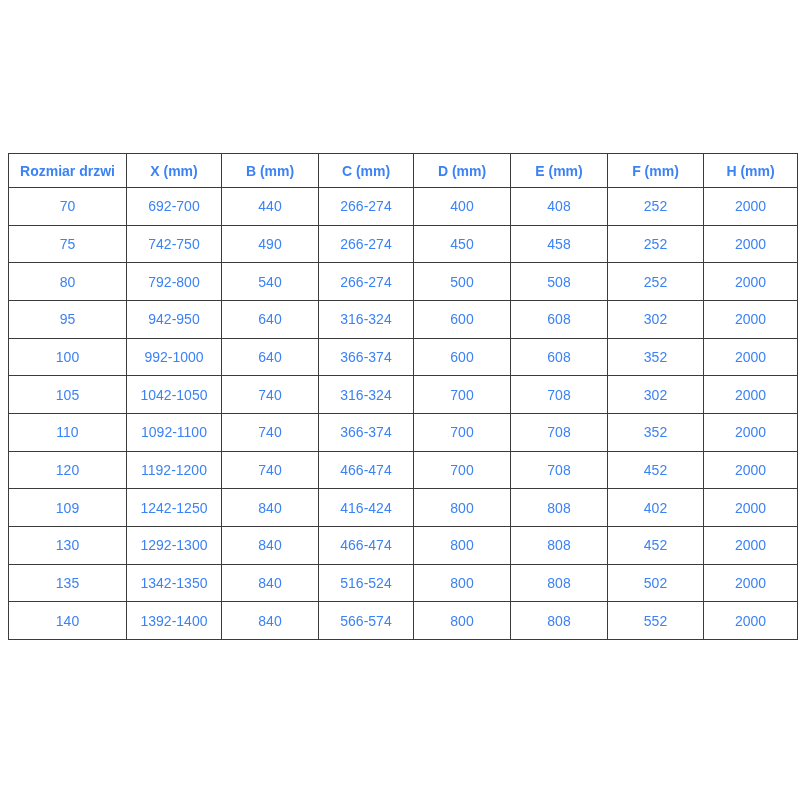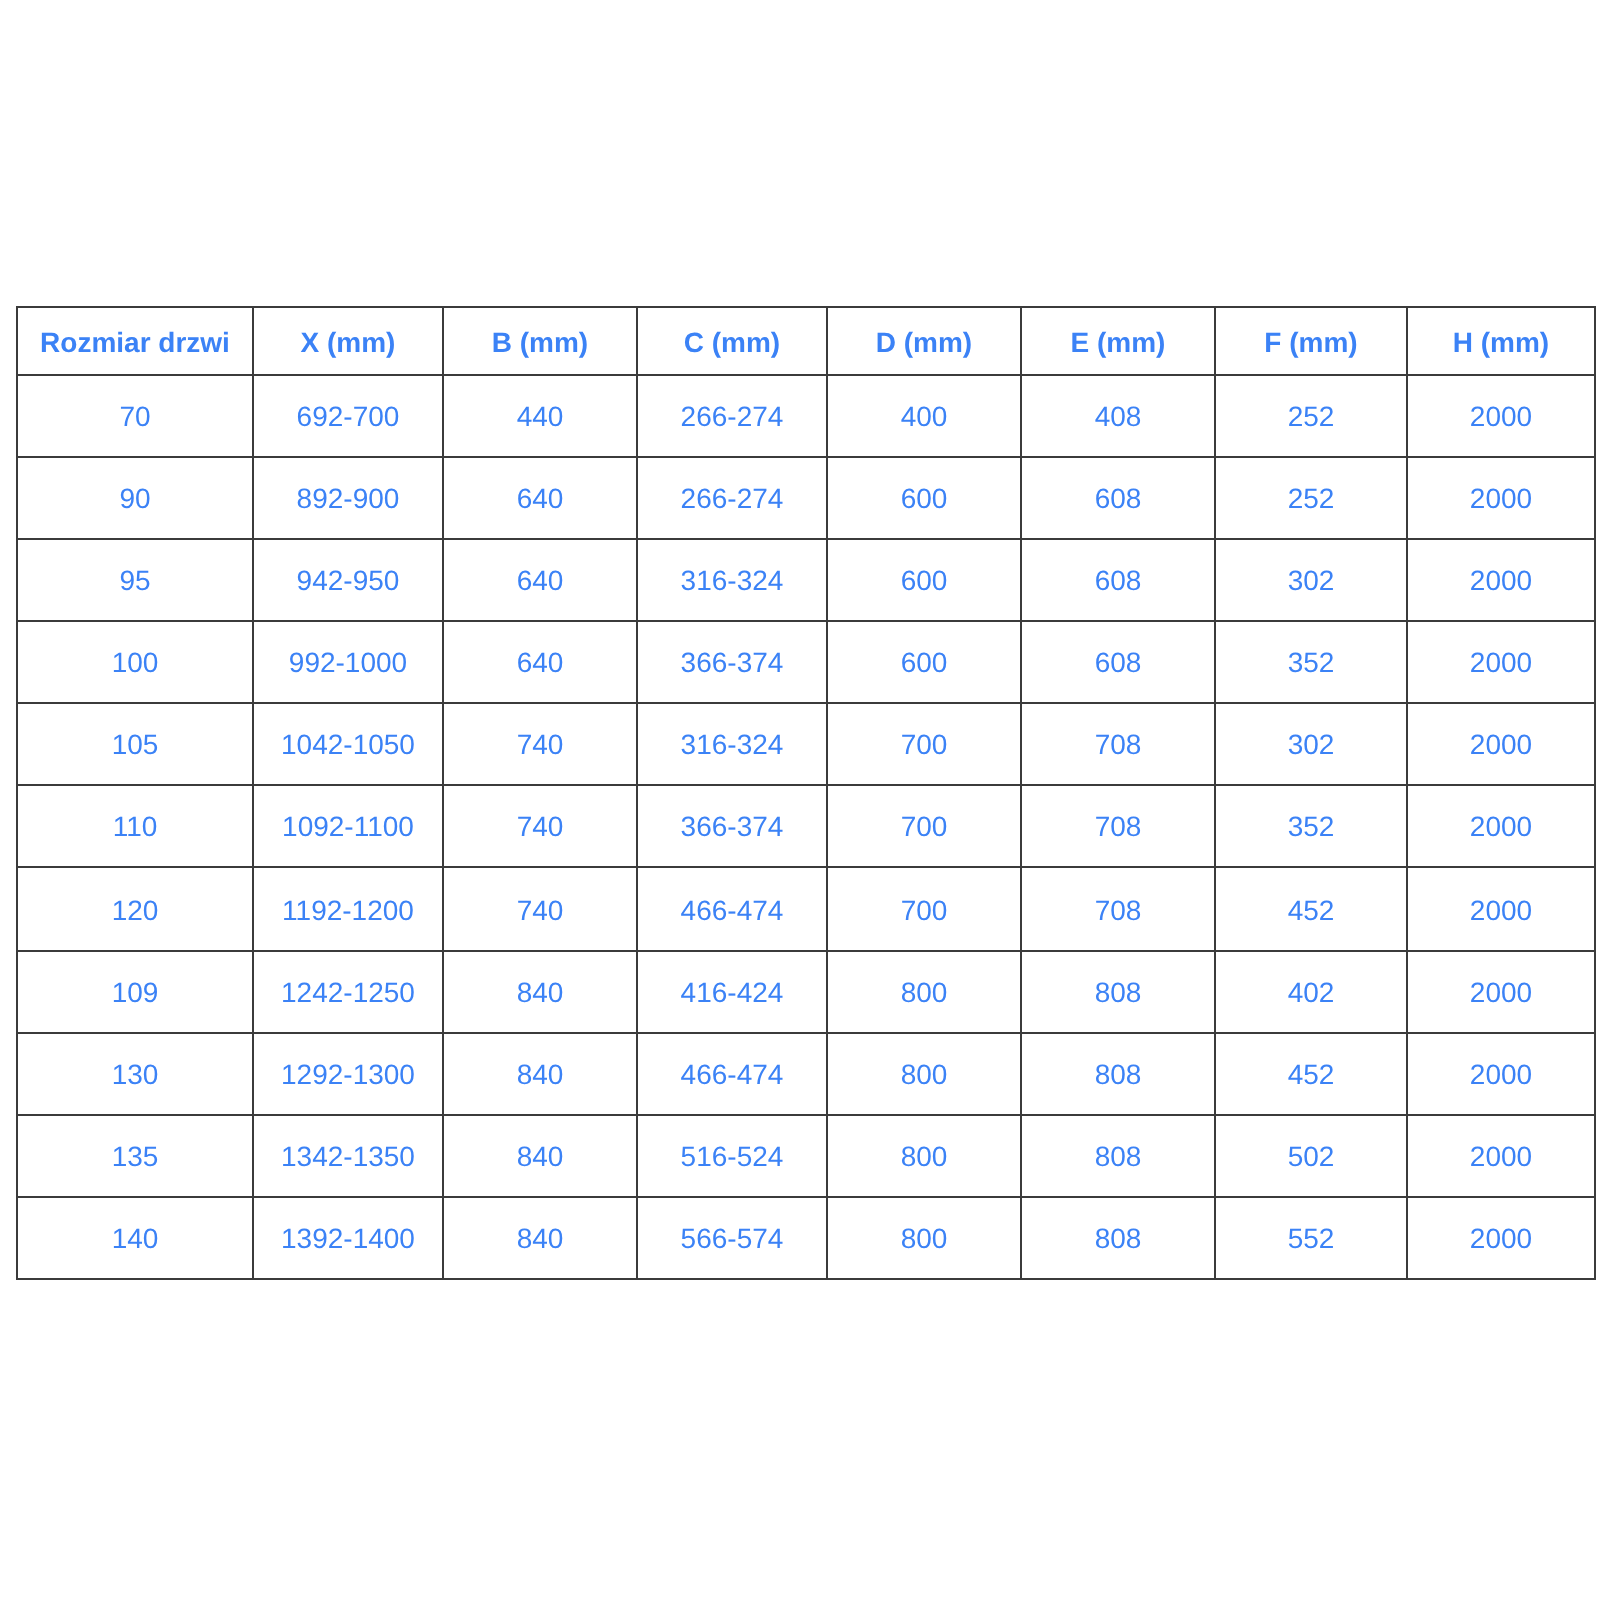--- a/index.html
+++ b/index.html
@@ -77,26 +77,36 @@
           <td>70</td>
           <td>692-700</td>
           <td>440</td>
           <td>266-274</td>
           <td>400</td>
           <td>408</td>
           <td>252</td>
           <td>2000</td>
         </tr>
         <tr>
-          <td>90</td>
-          <td>892-900</td>
-          <td>640</td>
+          <td>75</td>
+          <td>742-750</td>
+          <td>490</td>
           <td>266-274</td>
-          <td>600</td>
-          <td>608</td>
+          <td>450</td>
+          <td>458</td>
+          <td>252</td>
+          <td>2000</td>
+        </tr>
+        <tr>
+          <td>80</td>
+          <td>792-800</td>
+          <td>540</td>
+          <td>266-274</td>
+          <td>500</td>
+          <td>508</td>
           <td>252</td>
           <td>2000</td>
         </tr>
         <tr>
           <td>95</td>
           <td>942-950</td>
           <td>640</td>
           <td>316-324</td>
           <td>600</td>
           <td>608</td>

